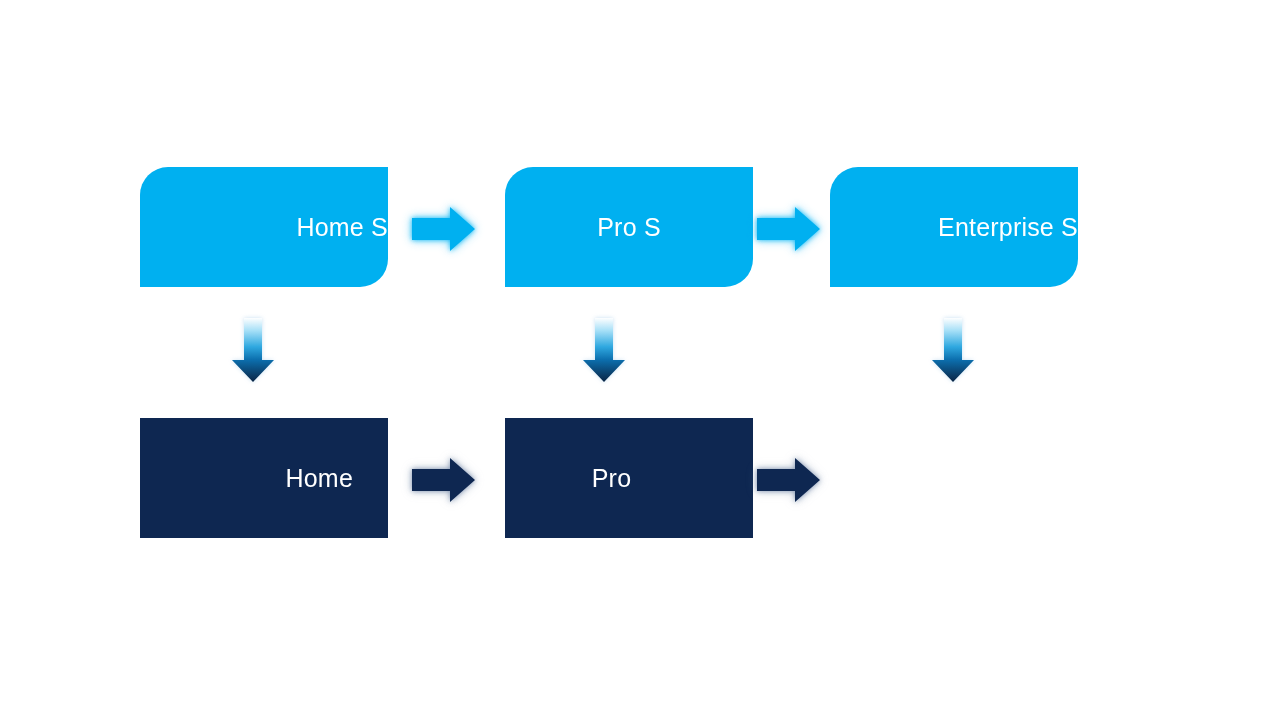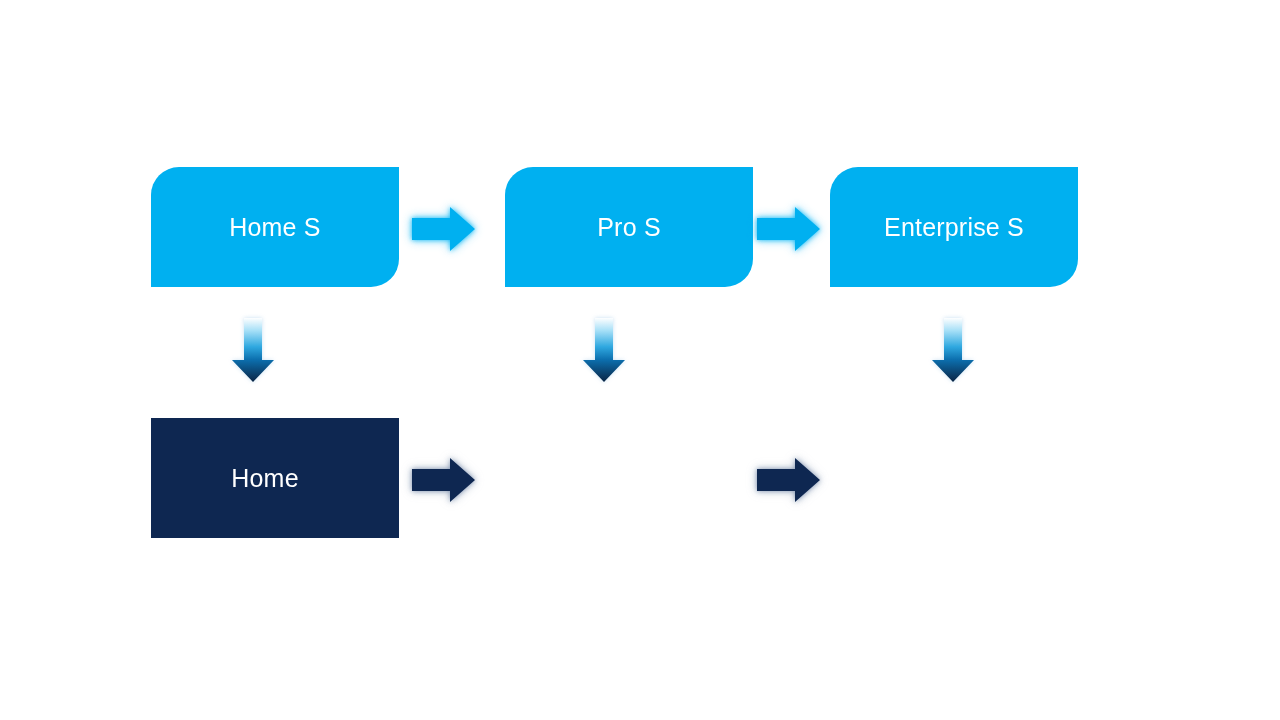--- a/index.html
+++ b/index.html
@@ -25,25 +25,25 @@
     letter-spacing: 0.2px;
   }
   .box-top {
     top: 167px;
     background: #00B0F0;
     border-radius: 28px 0 28px 0;
   }
   .box-bottom {
     top: 418px;
     background: #0E2751;
-    padding-right: 20px; 
+    padding-right: 35px; 
   }
-  .col1 { left: 151px; }
+  .col1 { left: 140px; justify-content: flex-end; }
   .col2 { left: 505px; }
-  .col3 { left: 830px; }
+  .col3 { left: 830px; justify-content: flex-end; }
 
   .arrow { position: absolute; display: block; }
   .arrow-right { width: 63px; height: 44px; }
   .h-gap1 { left: 412px; }
   .h-gap2 { left: 757px; }
   .h-top  { top: 207px; }
   .h-bot  { top: 458px; }
 
   .arrow-light {
     fill: #00B0F0;
@@ -109,20 +109,23 @@
   <svg class="arrow arrow-down d2" viewBox="0 0 42 64" aria-hidden="true">
     <path d="M12 0 H30 V42 H42 L21 64 L0 42 H12 Z"></path>
   </svg>
   <svg class="arrow arrow-down d3" viewBox="0 0 42 64" aria-hidden="true">
     <path d="M12 0 H30 V42 H42 L21 64 L0 42 H12 Z"></path>
   </svg>
 
   <div class="box box-bottom col1">
     <span class="label">Home</span>
   </div>
+  <div class="box box-bottom col2">
+    <span class="label">Pro</span>
+  </div>
 
   <svg class="arrow arrow-right arrow-dark h-gap1 h-bot" viewBox="0 0 63 44" aria-hidden="true">
     <path d="M0 11 H38 V0 L63 22 L38 44 V33 H0 Z"></path>
   </svg>
   <svg class="arrow arrow-right arrow-dark h-gap2 h-bot" viewBox="0 0 63 44" aria-hidden="true">
     <path d="M0 11 H38 V0 L63 22 L38 44 V33 H0 Z"></path>
   </svg>
 
 </div>
 

